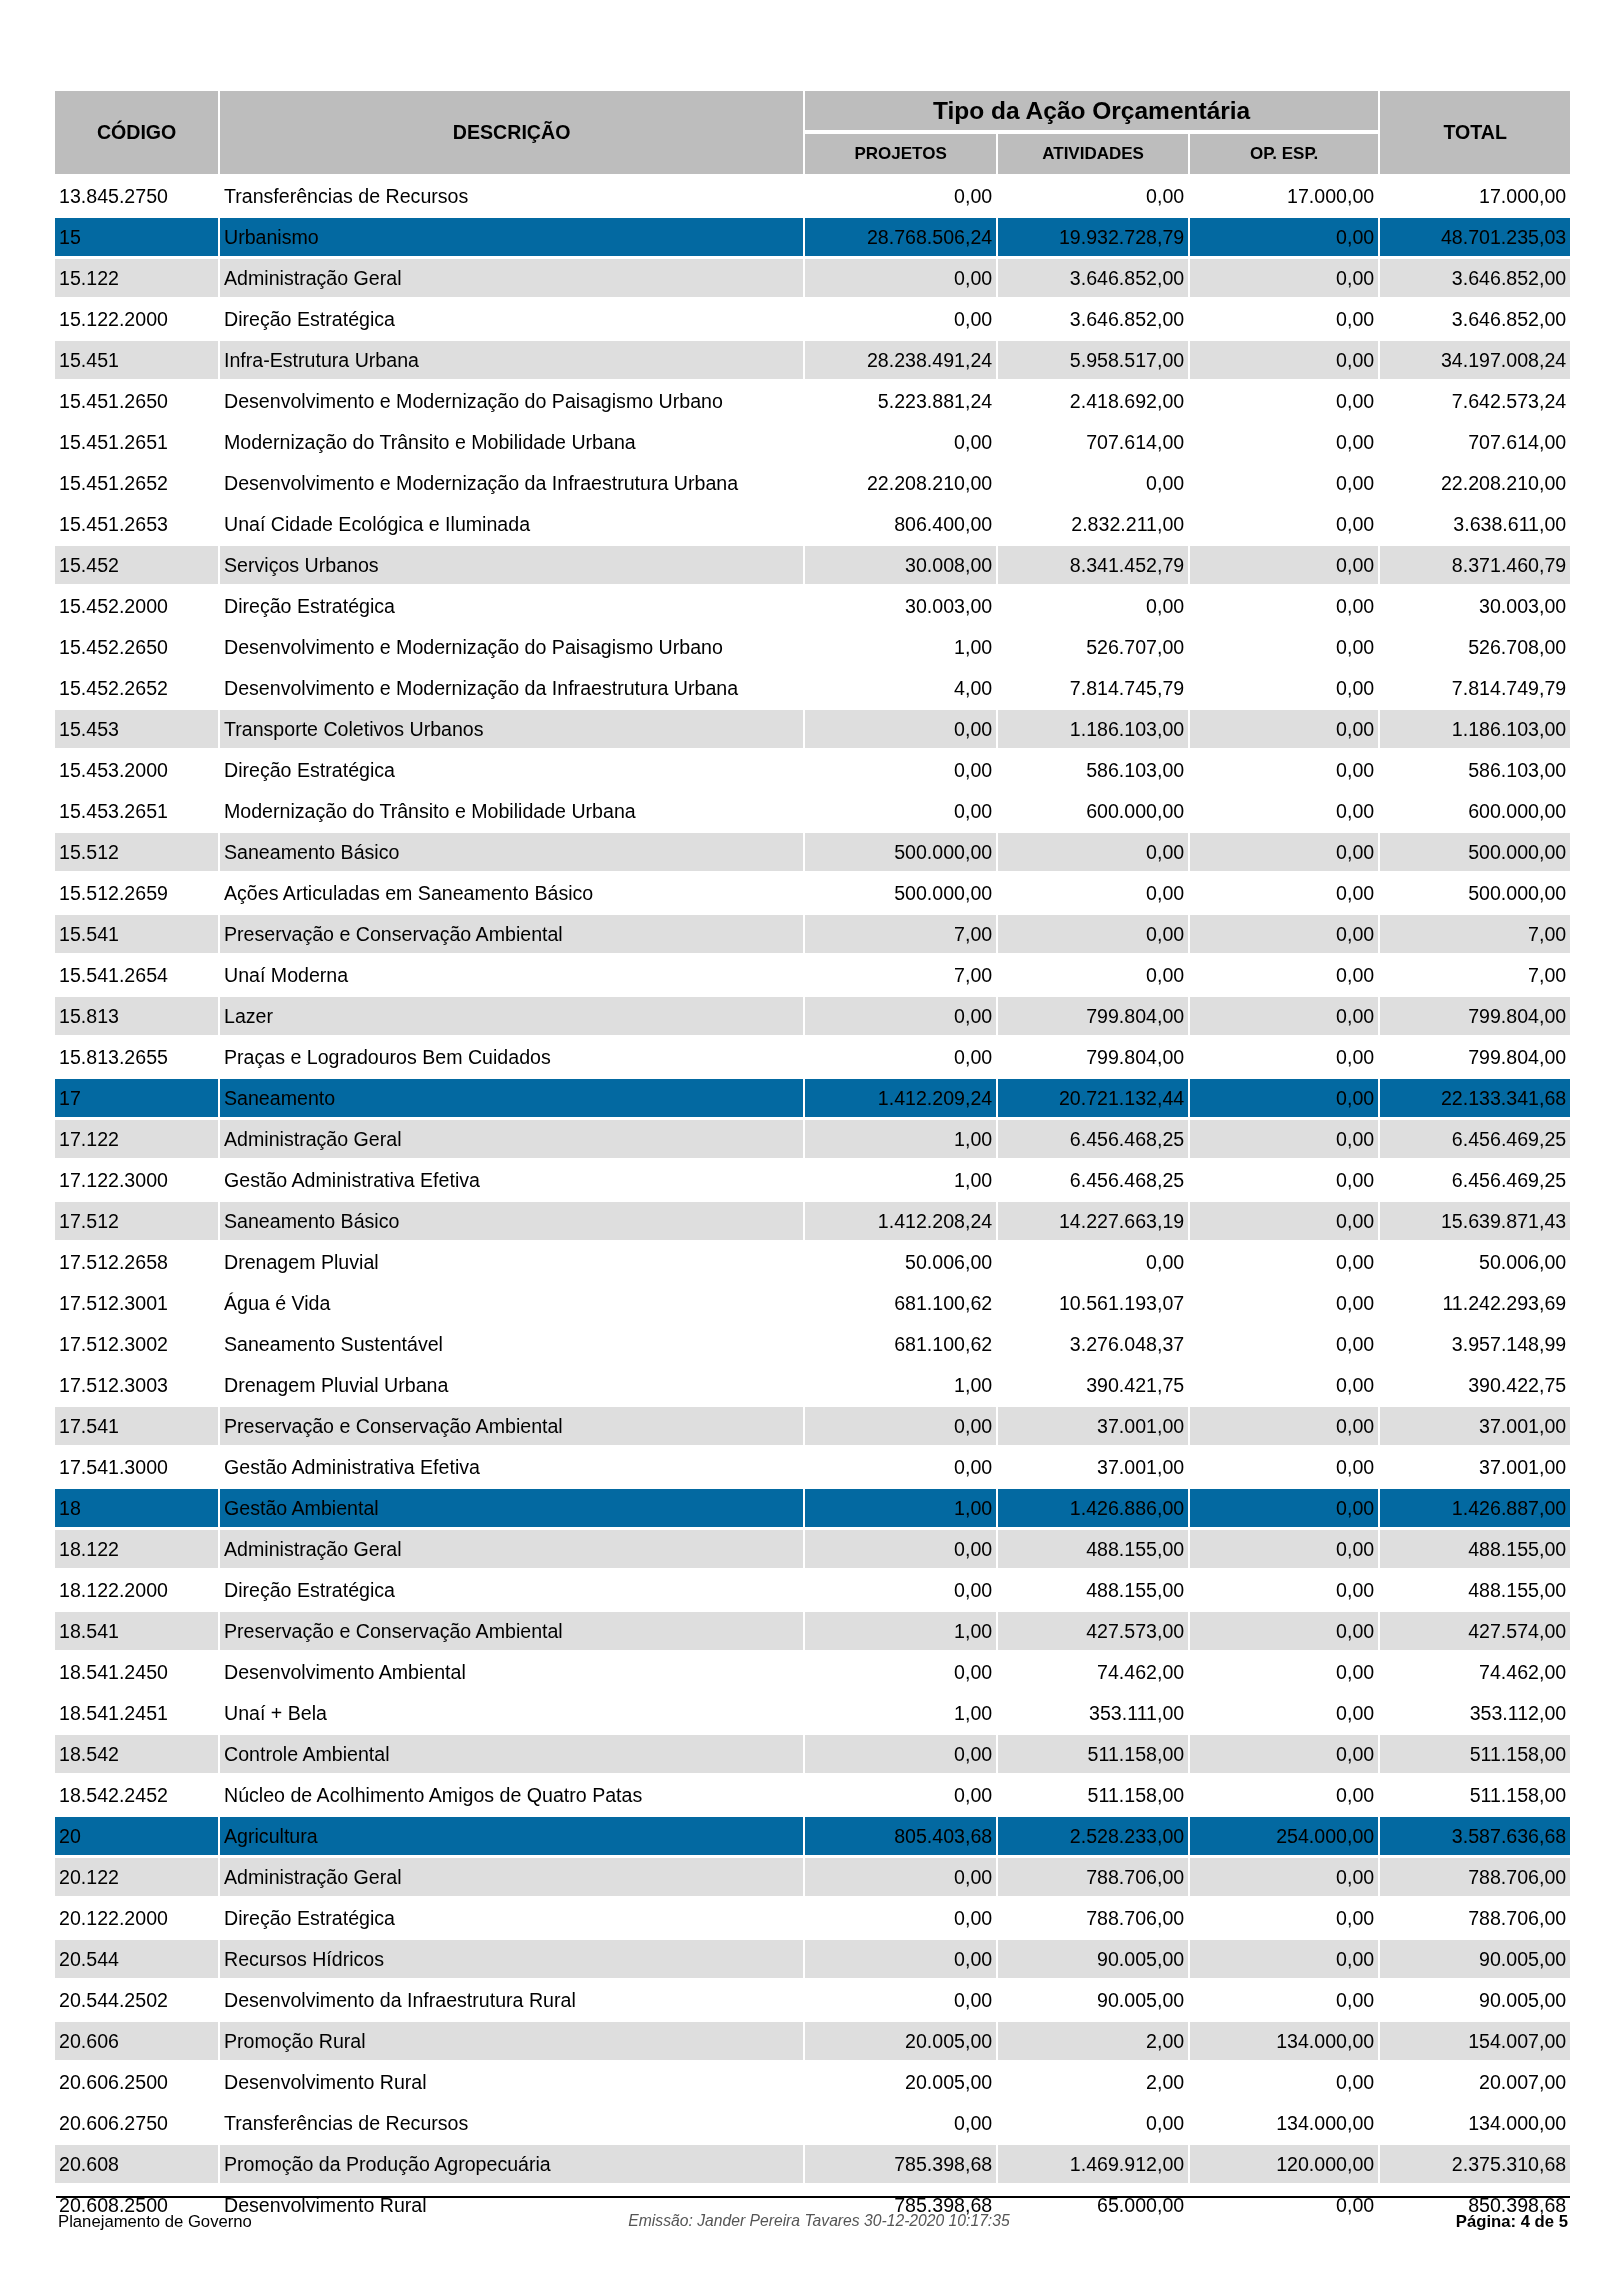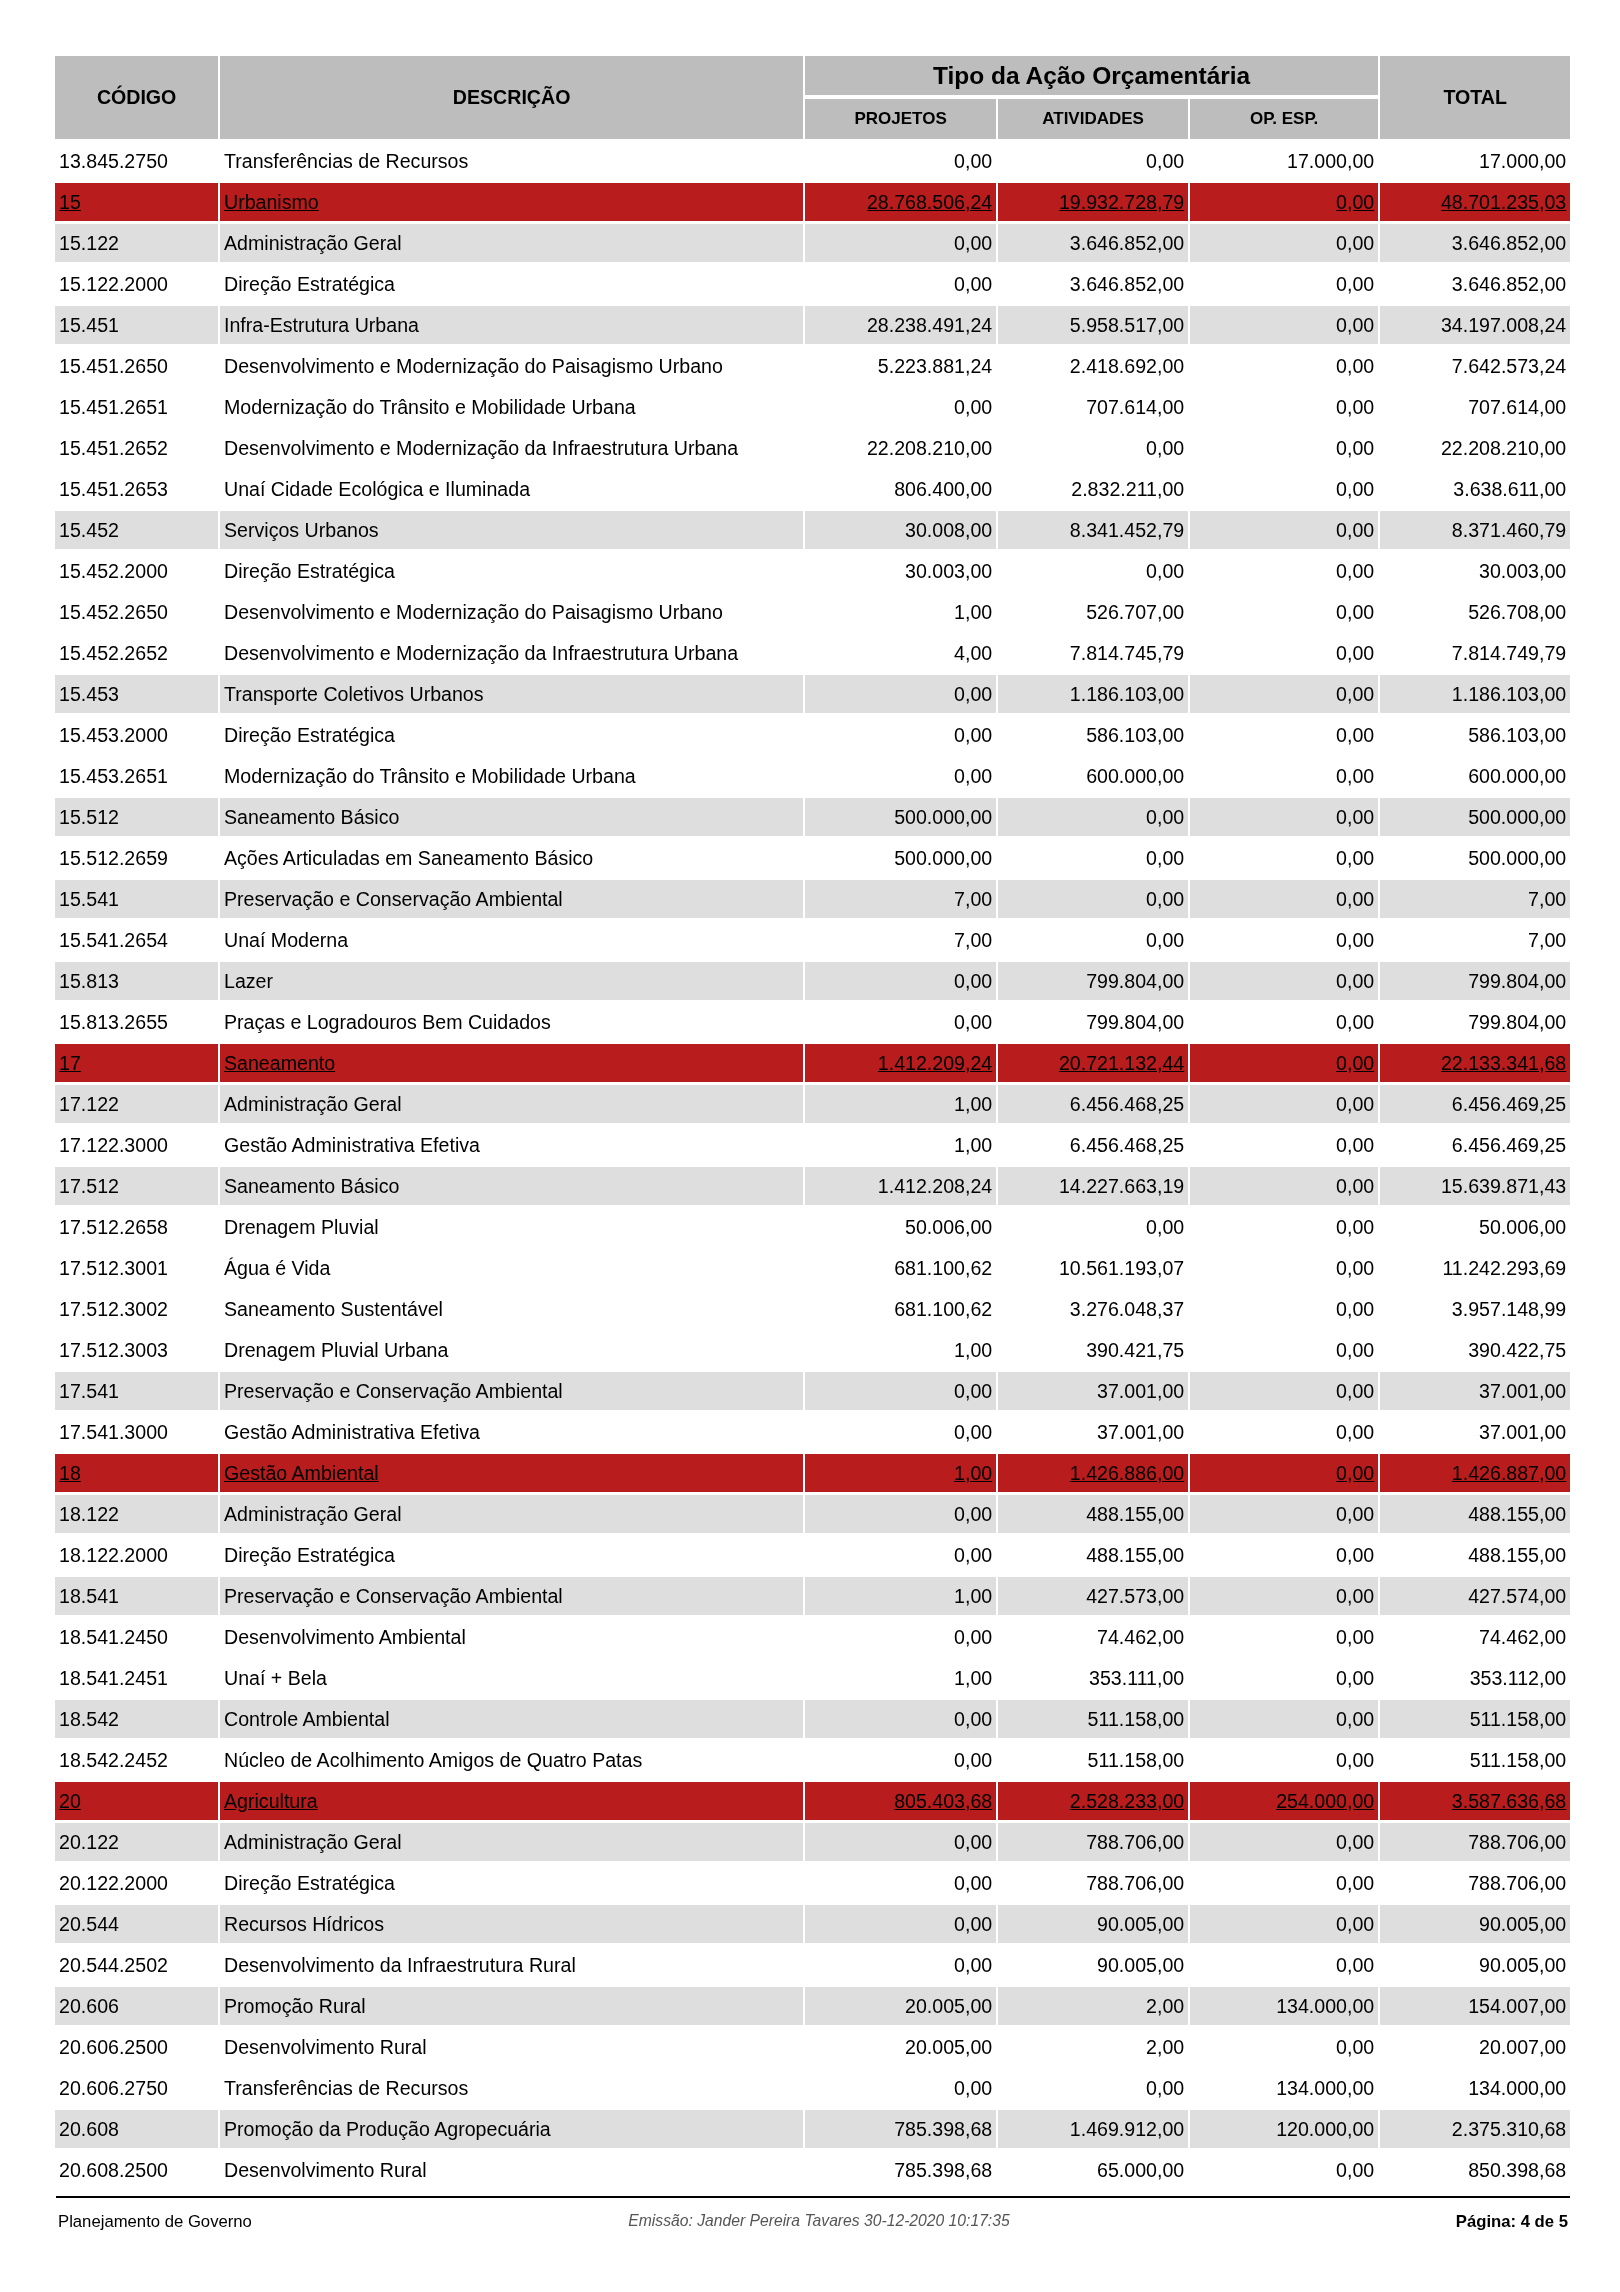--- a/index.html
+++ b/index.html
@@ -1,40 +1,40 @@
 <!DOCTYPE html>
 <html><head>
 <meta charset="utf-8">
 <style>
   html, body { margin: 0; padding: 0; background: #ffffff; }
   body {
     width: 1620px; height: 2293px; position: relative; overflow: hidden;
     font-family: "Liberation Sans", sans-serif; color: #000;
   }
   .report { position: absolute; left: 56px; top: 56px; width: 1514px; }
-  table { border-collapse: separate; border-spacing: 2.9px 0; width: 100%; table-layout: fixed; margin-left: -2.9px; }
+  table { border-collapse: separate; border-spacing: 2.9px 0; width: 100%; table-layout: fixed; margin-left: -2.9px; margin-top: 35px; }
   col.c-code { width: 163px; }
   col.c-desc { width: 583px; }
   col.c-proj { width: 191px; }
   col.c-ativ { width: 190px; }
   col.c-op   { width: 188px; }
   col.c-tot  { width: 190px; }
   thead th {
     background: #bdbdbd; font-weight: bold; text-align: center;
     font-size: 19.6px; padding: 0; border-bottom: 2.9px solid #fff;
   }
   th.hdr-main { height: 83px; font-size: 19.6px; }
   th.hdr-group { height: 39px; font-size: 24.5px; text-align: center; }
   th.hdr-sub { height: 39px; font-size: 17px; border-top: 2.9px solid #fff; }
   tbody td {
     height: 38px; font-size: 19.6px; padding: 0 3.9px; white-space: nowrap;
     overflow: hidden; border-top: 1px solid #fff; border-bottom: 2px solid #fff;
   }
   tbody td.num { text-align: right; }
-  tbody tr.lvl-1 td { background: #b91c1c; text-decoration: underline; }
+  tbody tr.lvl-1 td { background: #0369a1; }
   tbody tr.lvl-2 td { background: #dedede; }
   tbody tr.lvl-3 td { background: #ffffff; }
   .footer {
     position: absolute; left: 56px; top: 2196px; width: 1514px;
     border-top: 2px solid #000; padding-top: 11.8px; height: 29px;
     font-size: 16.7px;
   }
   .footer .left { position: absolute; left: 2px; top: 13.7px; font-weight: normal; }
   .footer .center { position: absolute; left: 12px; right: 0; top: 13.7px; text-align: center; color: #555; font-size: 15.7px; font-style: italic; }
   .footer .right { position: absolute; right: 2px; top: 13.7px; font-weight: bold; }

